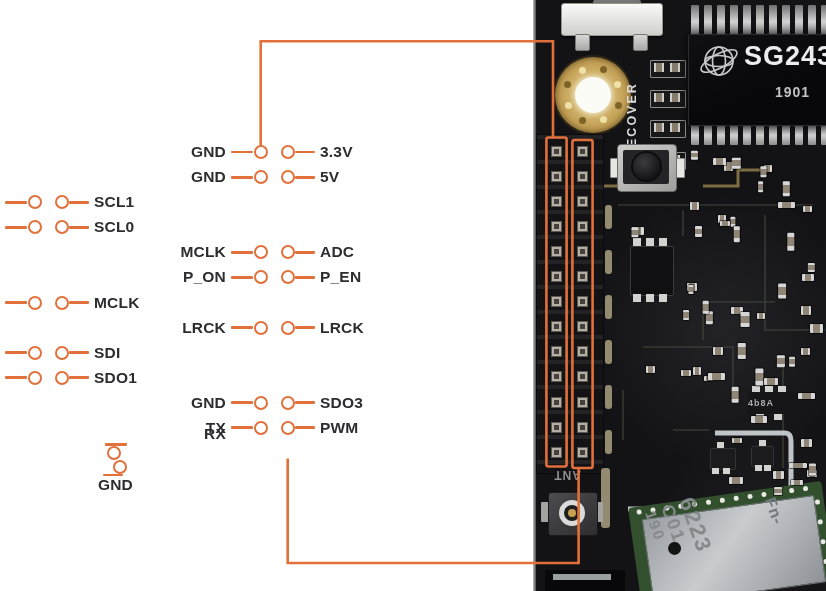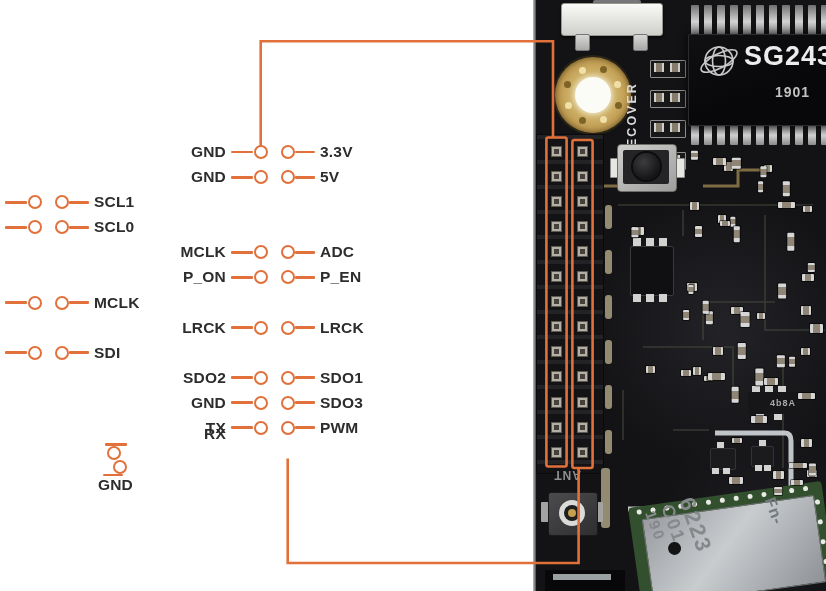--- a/index.html
+++ b/index.html
@@ -93,21 +93,21 @@
   .mtext .l0{font-size:22px;} .mtext .l1{font-size:18px;} .mtext .l2{font-size:15px;}
   .mbrand{position:absolute;left:150px;top:8px;transform:rotate(78deg);transform-origin:0 0;
       color:#73797c;font-weight:700;font-size:16px;letter-spacing:1px;}
   .mdot{position:absolute;width:5px;height:5px;border-radius:50%;background:#e9e9e5;}
 
   
   .soic{left:97px;top:246px;width:42px;height:48px;background:#101013;border:1px solid #3a3a3c;border-radius:2px;}
   .sot{background:#1b1b1d;border:1px solid #333;border-radius:2px;}
   .padw{position:absolute;background:#d2d2d0;}
   .mark-ic{left:215px;top:392px;width:48px;height:22px;background:#161618;border-radius:2px;
-      color:#aaaaac;font-size:9px;font-weight:700;text-align:right;line-height:22px;letter-spacing:1px;}
+      color:#aaaaac;font-size:9px;font-weight:700;text-align:left;line-height:22px;letter-spacing:1px;}
   .bot-conn{left:12px;top:570px;width:80px;height:21px;background:#08080a;}
   .bot-conn i{position:absolute;left:8px;top:4px;width:58px;height:6px;background:#9aa0a2;display:block;}
 
   .smd{position:absolute;background:linear-gradient(90deg,#d6d6d6 0 24%,#8f8577 24% 76%,#d6d6d6 76%);
       border-radius:1px;box-shadow:0 0 0 1px rgba(0,0,0,.55);}
 
   
   #overlay{position:absolute;left:0;top:0;z-index:20;pointer-events:none;}
 </style>
 </head>
@@ -500,21 +500,20 @@
         <span class="pin-label right">LRCK</span>
       </div>
       <div class="pin-row" style="top: 340.1px;">
         <span class="wire wl"></span>
         <span class="node n1"></span>
         <span class="node n2"></span>
         <span class="wire wr"></span>
         <span class="pin-label right">SDI</span>
       </div>
       <div class="pin-row" style="top: 365.15px;">
-        <span class="pin-label left">SDO2</span>
         <span class="wire wl"></span>
         <span class="node n1"></span>
         <span class="node n2"></span>
         <span class="wire wr"></span>
         <span class="pin-label right">SDO1</span>
       </div>
       <div class="pin-row" style="top: 390.2px;">
         <span class="pin-label left">GND</span>
         <span class="wire wl"></span>
         <span class="node n1"></span>

